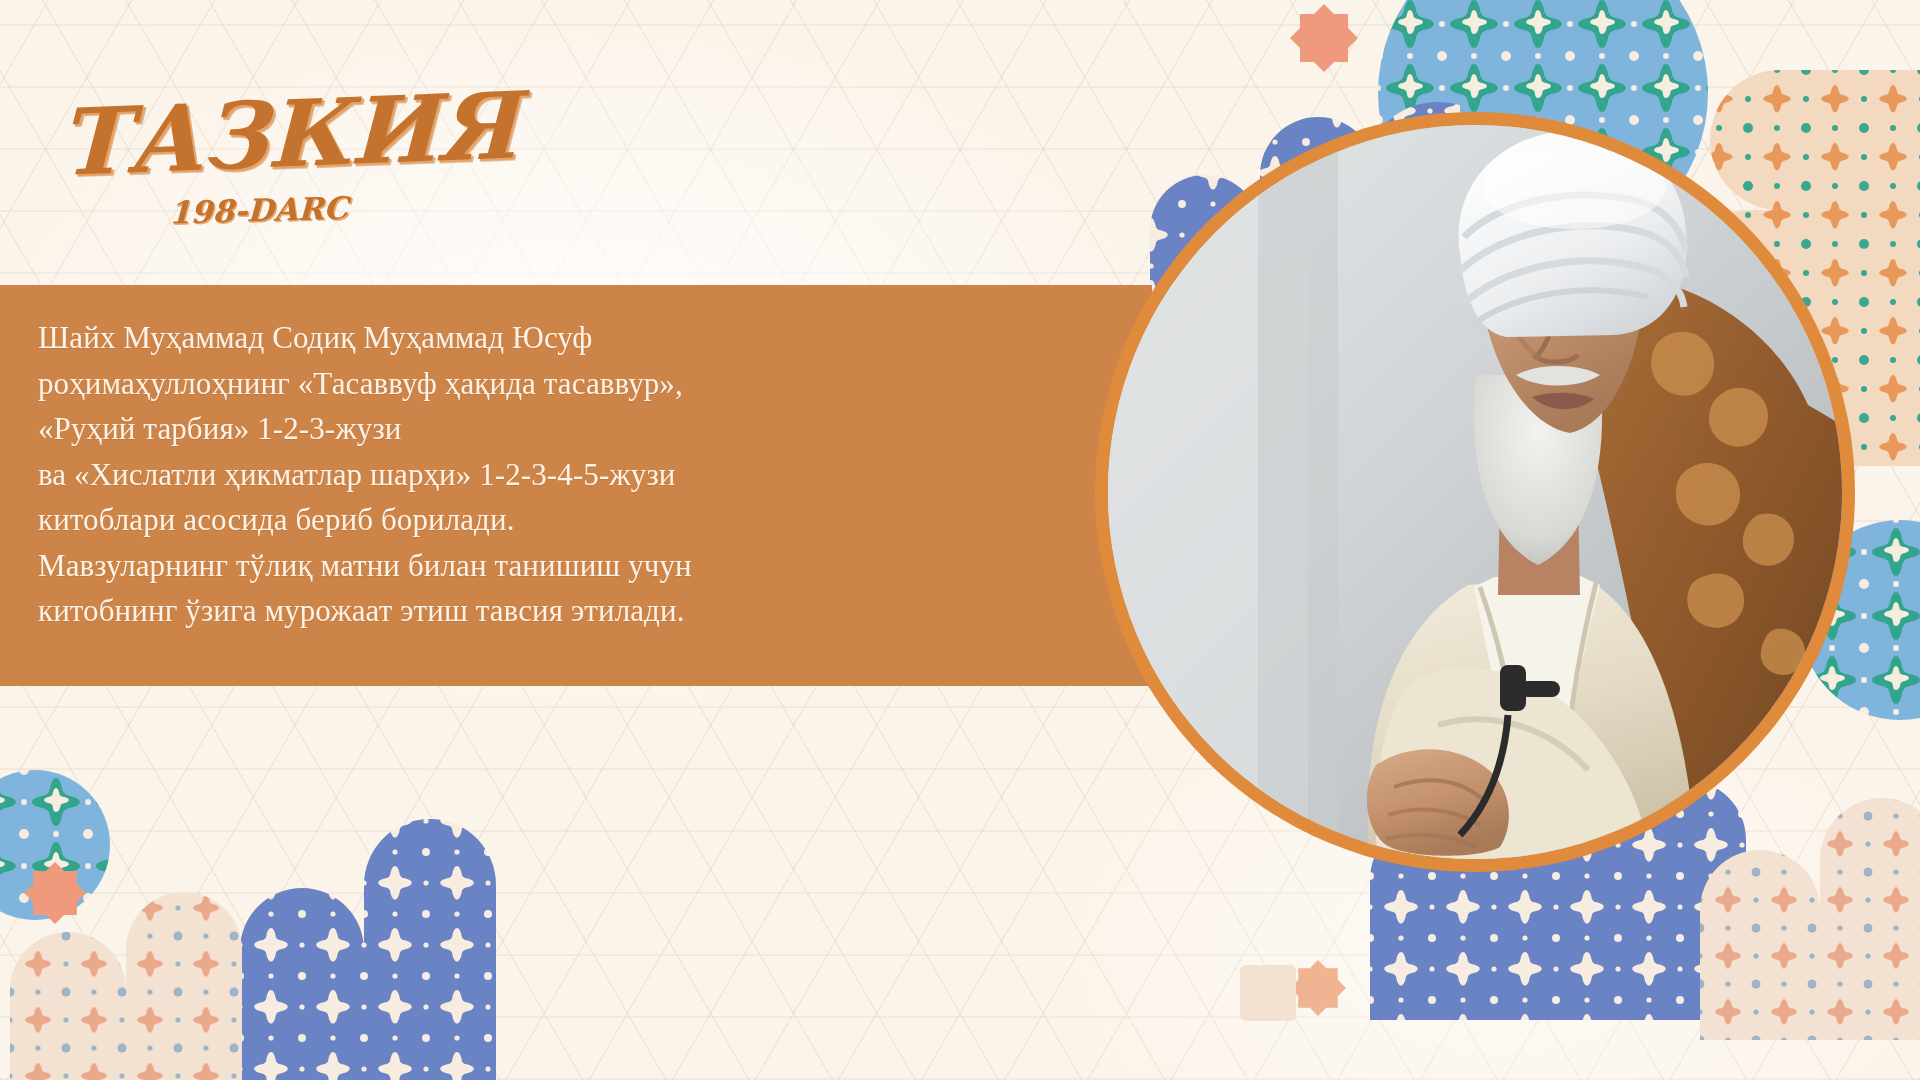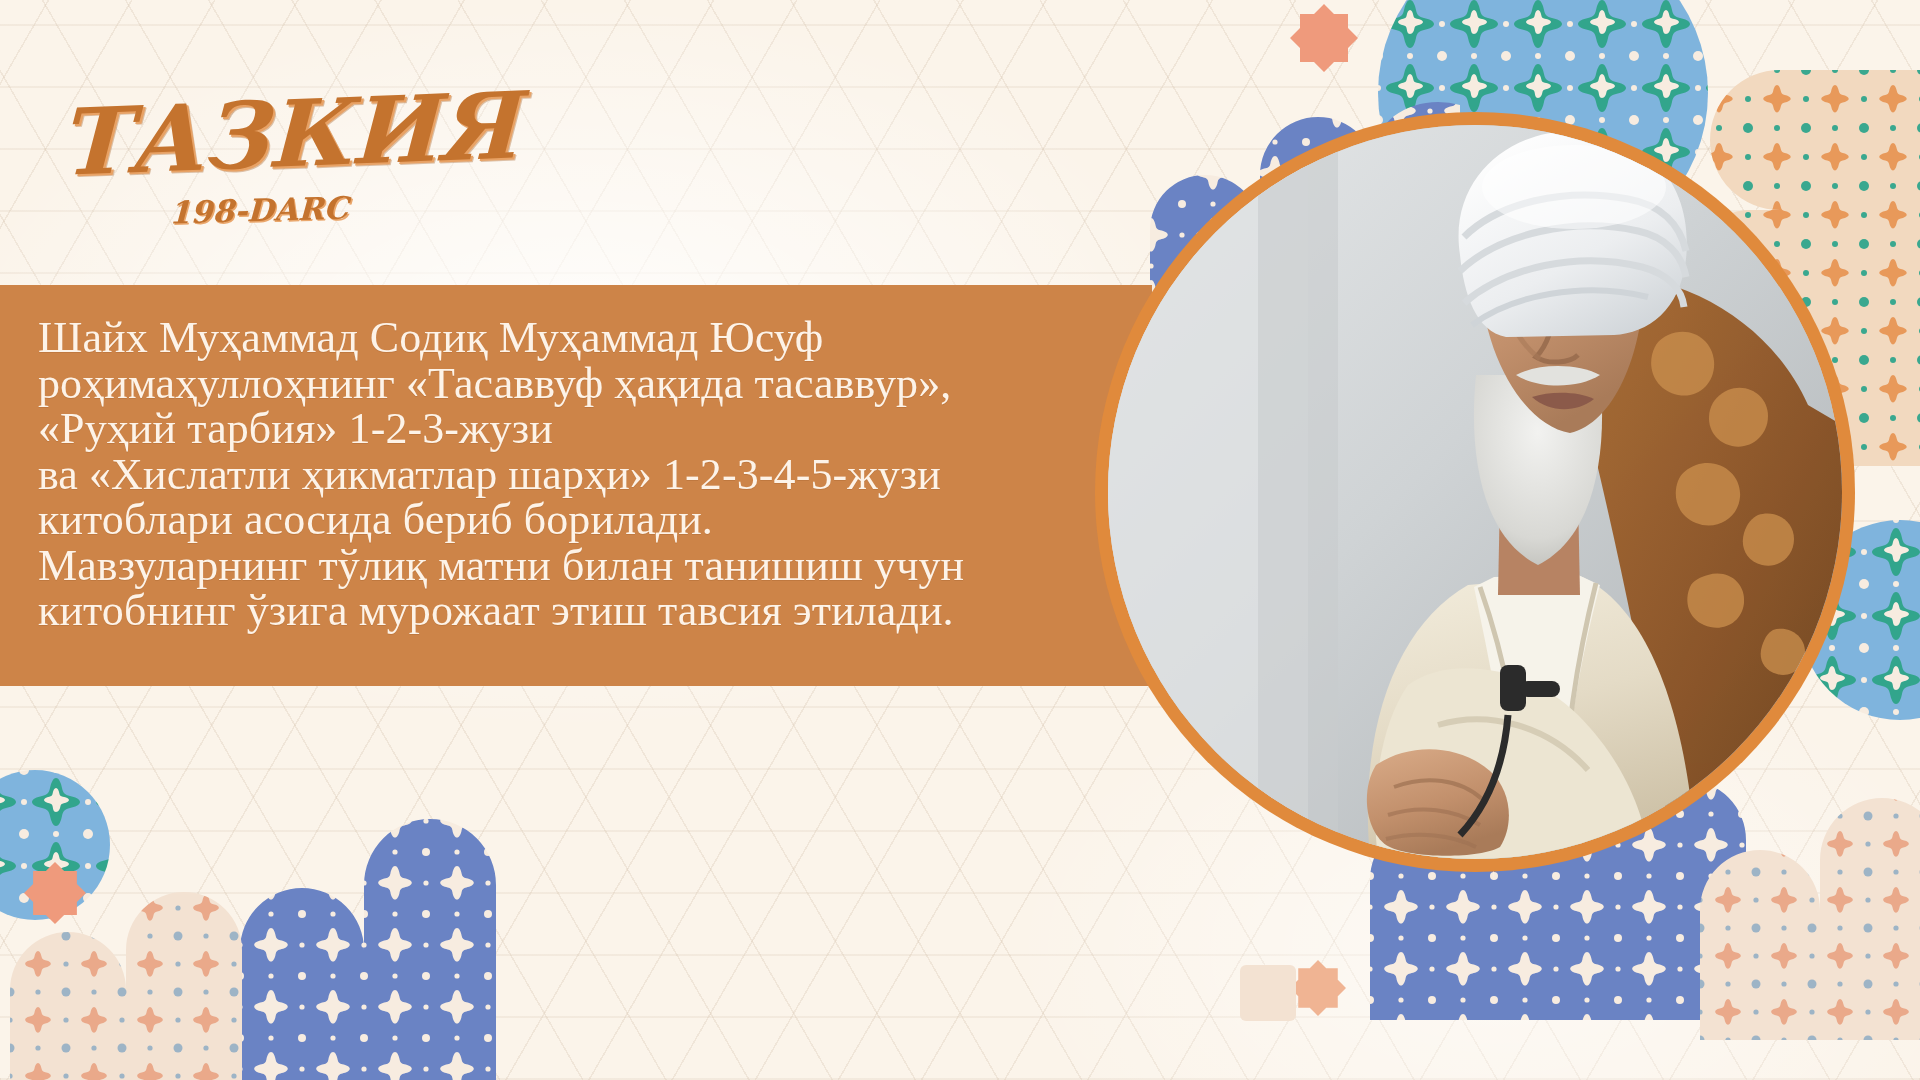--- a/index.html
+++ b/index.html
@@ -32,21 +32,21 @@
   .orn svg{display:block;}
 
   
   #panel{
     position:absolute;left:0;top:285px;width:1152px;height:401px;
     background:#cd8448;
   }
   #panel-text{
     position:absolute;left:38px;top:30px;width:1090px;
     color:#fdf3e8;
-    font-size:44px;
+    font-size:31px;
     line-height:45.5px;
     letter-spacing:.1px;
     text-shadow:0 1px 0 rgba(120,62,20,.16);
     white-space:pre-line;
   }
 
   
   #logo{position:absolute;left:60px;top:80px;width:520px;height:180px;}
   #logo-word{
     position:absolute;left:8px;top:0px;

